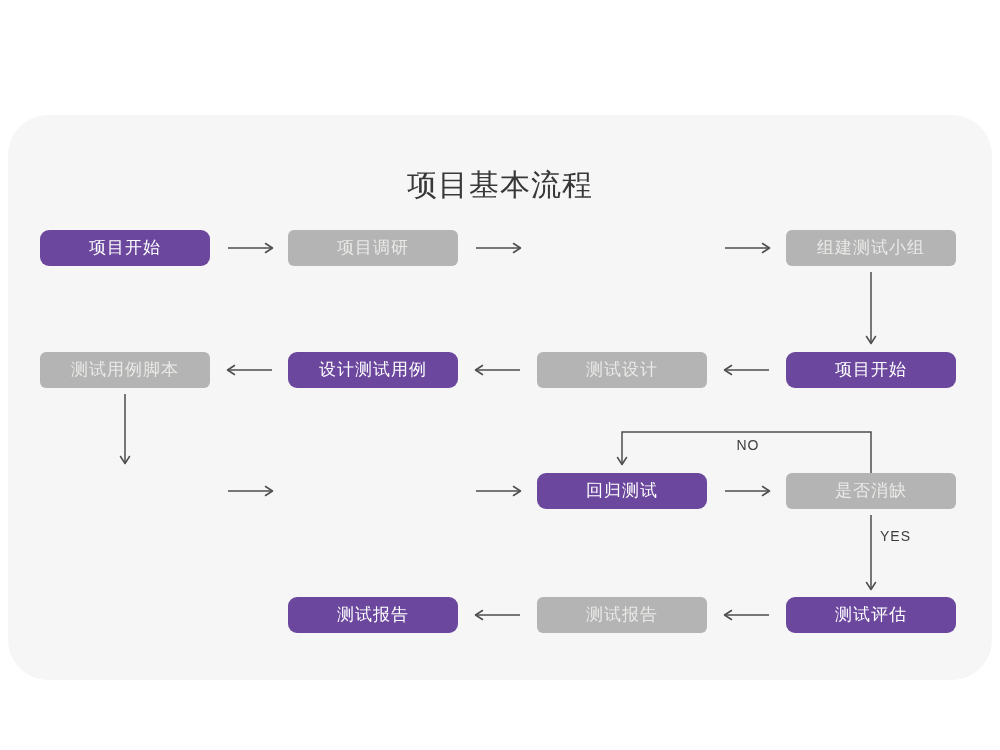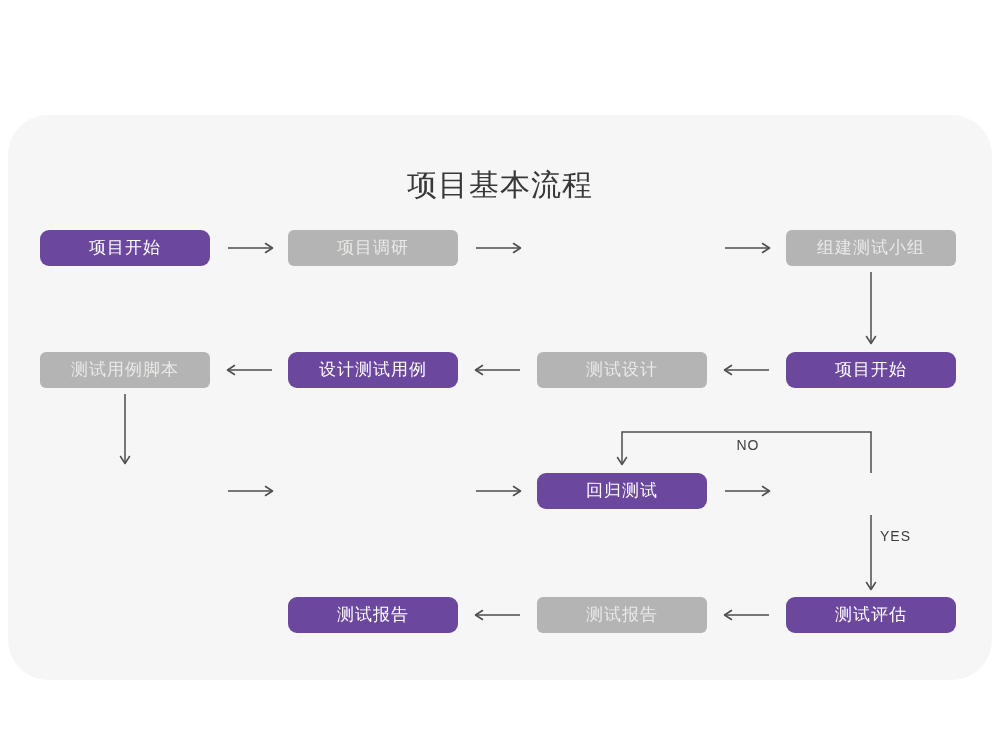--- a/index.html
+++ b/index.html
@@ -74,20 +74,21 @@
   <div class="node purple" style="left:40px;top:207px">项目开始</div>
   <div class="node gray" style="left:288px;top:207px">项目调研</div>
   <div class="node gray" style="left:786px;top:207px">组建测试小组</div>
 
   <div class="node gray" style="left:40px;top:329px">测试用例脚本</div>
   <div class="node purple" style="left:288px;top:329px">设计测试用例</div>
   <div class="node gray" style="left:537px;top:329px">测试设计</div>
   <div class="node purple" style="left:786px;top:329px">项目开始</div>
 
   <div class="node purple" style="left:537px;top:450px">回归测试</div>
+  <div class="node gray" style="left:786px;top:450px">是否消缺</div>
 
   <div class="node purple" style="left:288px;top:574px">测试报告</div>
   <div class="node gray" style="left:537px;top:574px">测试报告</div>
   <div class="node purple" style="left:786px;top:574px">测试评估</div>
 
   <div class="edge-label no">NO</div>
   <div class="edge-label yes">YES</div>
 
 </div>
 

